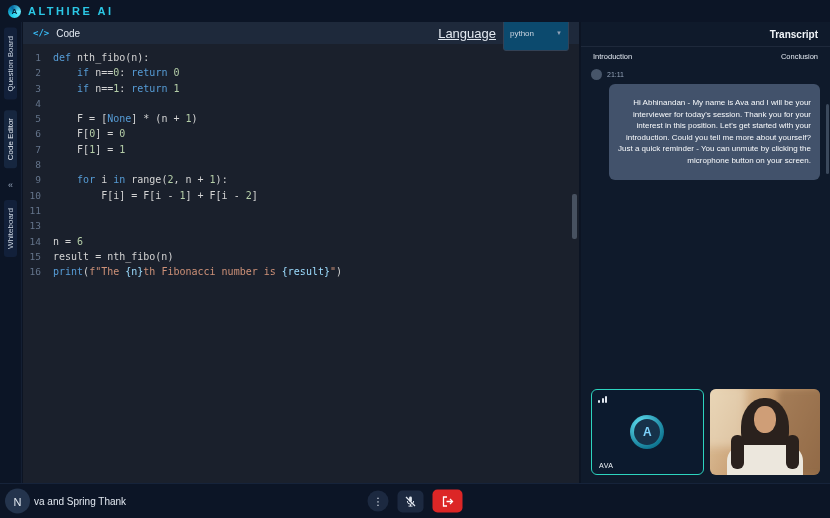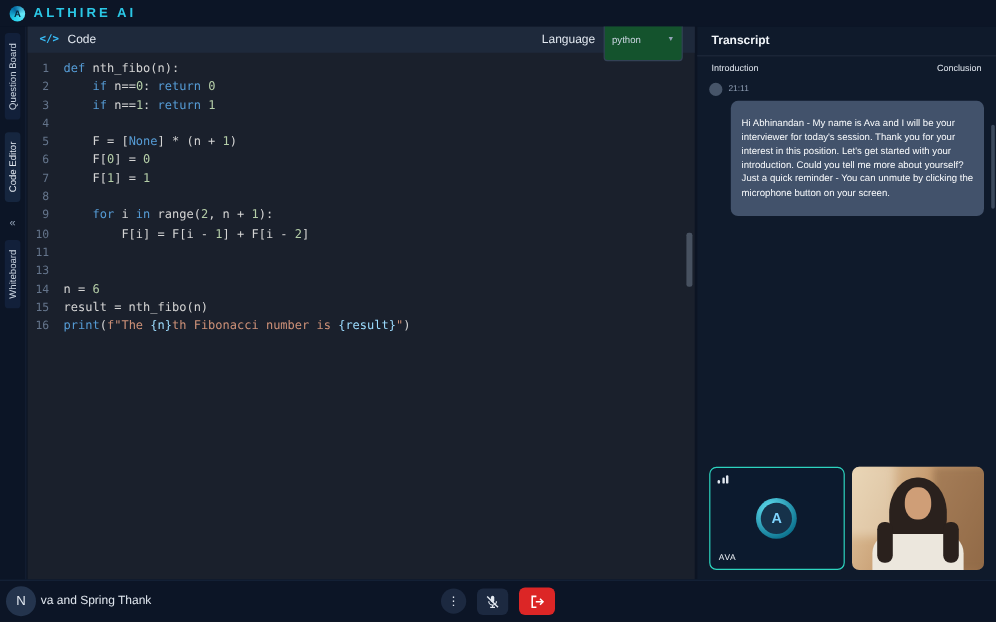--- a/index.html
+++ b/index.html
@@ -16,32 +16,32 @@
   .side-tab { writing-mode:vertical-rl; transform:rotate(180deg); font-size:8px; color:#cbd5e1; padding:8px 2px; margin-bottom:10px; background:#12203a; border-radius:3px; cursor:pointer; }
   .side-tab.active { background:#16263f; color:#e2e8f0; }
   .collapse-ic { color:#94a3b8; font-size:9px; margin:2px 0 10px; cursor:pointer; }
 
   
   .editor { position:absolute; left:23px; top:22px; width:556px; bottom:35px; background:#1a202c; }
   .editor-header { height:22px; background:#1e293b; display:flex; align-items:center; padding:0 10px; }
   .code-tag { color:#38bdf8; font-size:9px; font-weight:700; margin-right:7px; font-family:"DejaVu Sans Mono",monospace; }
   .editor-title { color:#e2e8f0; font-size:10px; }
   .lang-group { margin-left:auto; display:flex; align-items:center; gap:7px; }
-  .lang-label { color:#e2e8f0; font-size:10px; }
-  .lang-select { background:#14532d; border:1px solid #334155; color:#cbd5e1; font-size:8px; border-radius:3px; padding:12px 6px; display:flex; align-items:center; justify-content:space-between; min-width:66px; cursor:pointer; }
+  .lang-label { color:#e2e8f0; font-size:13px;text-decoration:underline; }
+  .lang-select { background:#0c4a6e; border:1px solid #334155; color:#cbd5e1; font-size:8px; border-radius:3px; padding:12px 6px; display:flex; align-items:center; justify-content:space-between; min-width:66px; cursor:pointer; }
   .caret { font-size:6px; color:#94a3b8; margin-left:8px; }
   .code-area { position:absolute; top:22px; left:0; right:0; bottom:0; padding-top:6px; font-family:"DejaVu Sans Mono",monospace; font-size:10px; overflow:hidden; cursor:text; }
   .code-line { display:flex; height:15.3px; line-height:15.3px; }
   .ln { width:30px; text-align:right; padding-right:12px; color:#64748b; flex:none; font-size:9.5px; }
   .code-text { white-space:pre; color:#d4d4d4; }
   .tk-kw{color:#569cd6} .tk-num{color:#b5cea8} .tk-str{color:#ce9178} .tk-expr{color:#9cdcfe} .tk-pl{color:#d4d4d4}
   .code-scroll { position:absolute; right:2px; top:150px; width:5px; height:45px; background:#475160; border-radius:2px; cursor:pointer; }
 
   
-  .panel { position:absolute; left:581px; top:22px; right:0; bottom:35px; background:#0f1a2b; display:flex; flex-direction:column; }
+  .panel { position:absolute; left:581px; top:22px; right:0; bottom:35px; background:#0f1a2b; display:flex; flex-direction:column;text-align:right; }
   .panel-header { padding:7px 12px 6px; color:#f1f5f9; font-size:10px; font-weight:600; border-bottom:1px solid #1e293b; }
   .stage-row { display:flex; justify-content:space-between; padding:5px 12px 3px; font-size:7.5px; color:#e2e8f0; }
   .chat { flex:1; padding:2px 10px; position:relative; overflow:hidden; }
   .ts-row { display:flex; align-items:center; gap:5px; margin:3px 0 4px; }
   .ts-avatar { width:11px; height:11px; border-radius:50%; background:#475569; }
   .ts-text { font-size:7px; color:#94a3b8; }
   .bubble { margin-left:18px; background:#42526b; border-radius:6px; padding:13px 9px; font-size:8px; line-height:1.45; color:#f8fafc; margin-bottom:8px; }
   .panel-scroll { position:absolute; right:1px; top:40px; width:3px; height:70px; background:#3b495c; border-radius:2px; cursor:pointer; }
 
   

